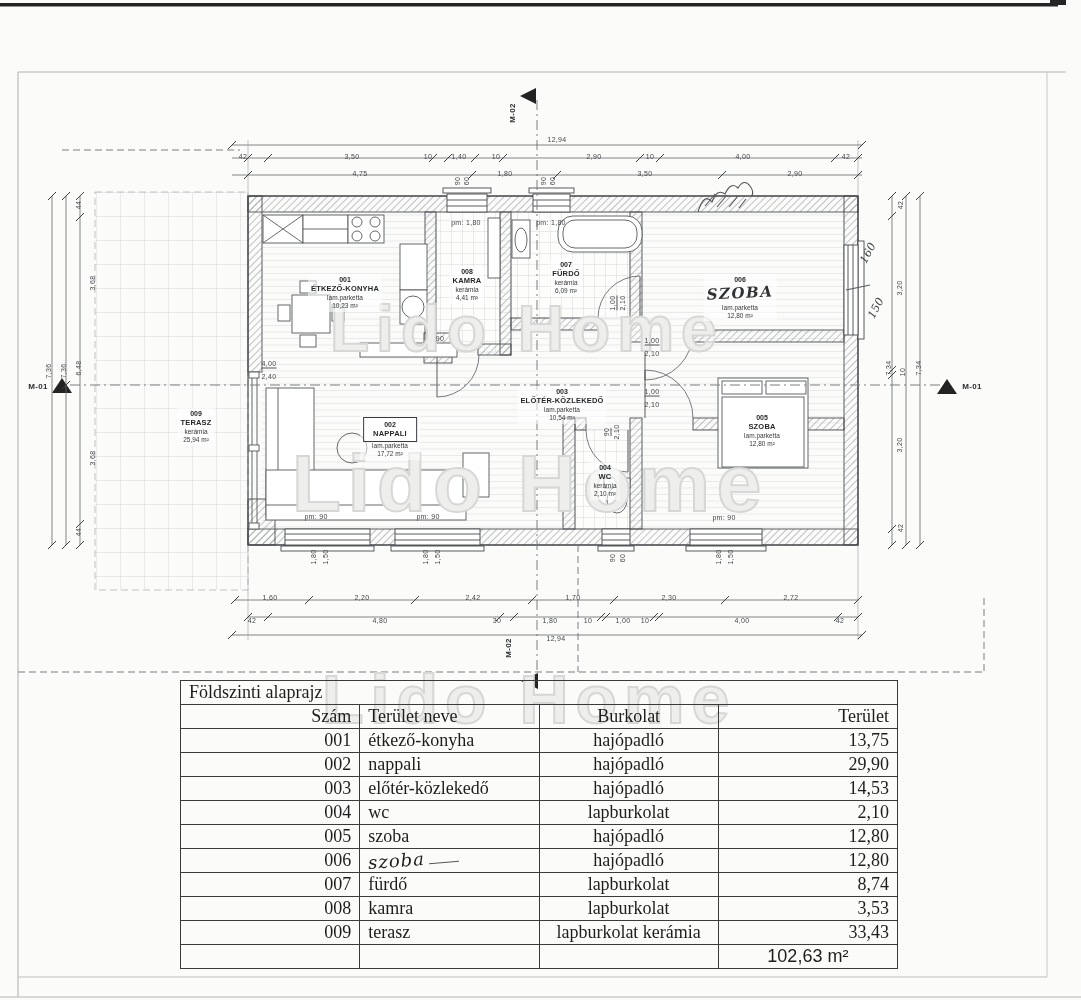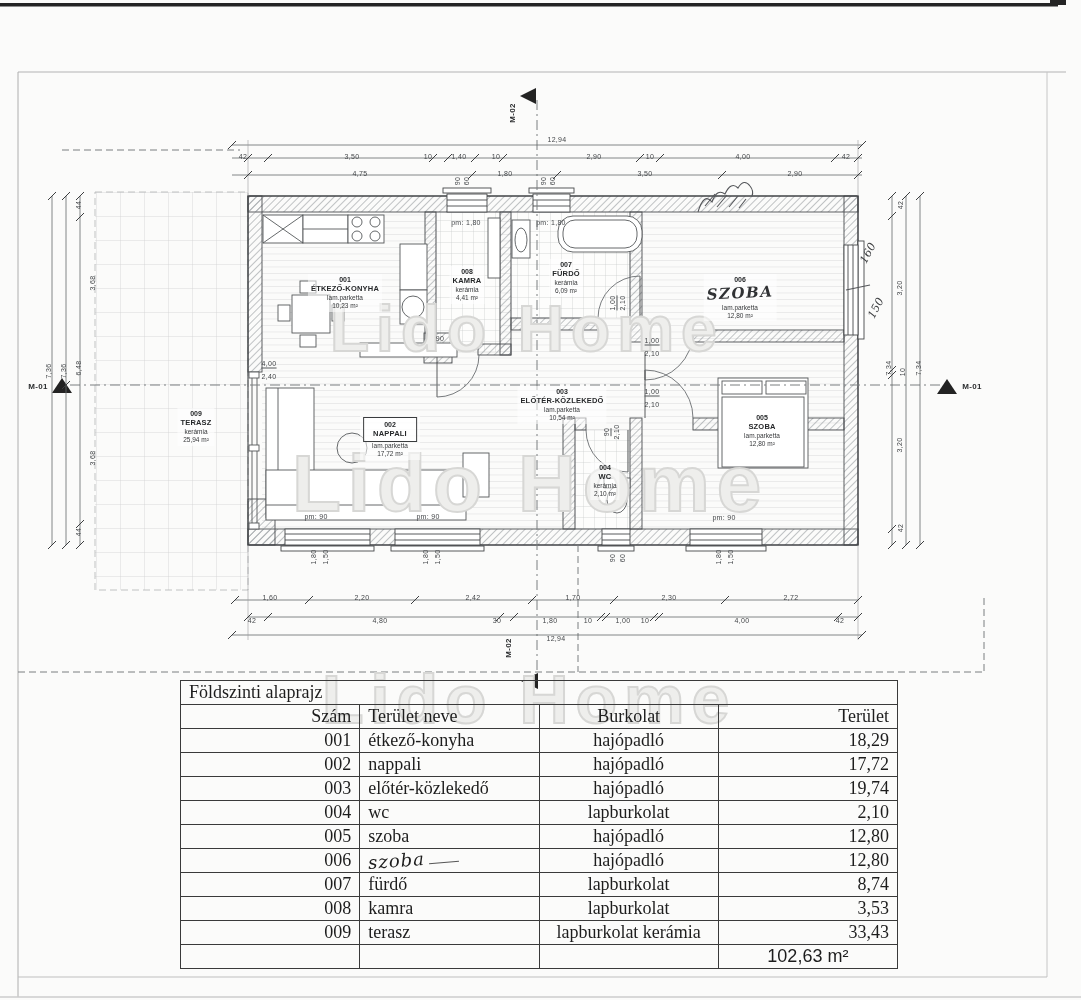--- a/index.html
+++ b/index.html
@@ -285,33 +285,33 @@
         <th class="col-name">Terület neve</th>
         <th class="col-burk">Burkolat</th>
         <th class="col-ter">Terület</th>
       </tr>
     </thead>
     <tbody id="tbody">
           <tr>
             <td class="col-num">001</td>
             <td class="col-name">étkező-konyha</td>
             <td class="col-burk">hajópadló</td>
-            <td class="col-ter">18,29</td>
+            <td class="col-ter">13,75</td>
           </tr>
           <tr>
             <td class="col-num">002</td>
             <td class="col-name">nappali</td>
             <td class="col-burk">hajópadló</td>
-            <td class="col-ter">17,72</td>
+            <td class="col-ter">29,90</td>
           </tr>
           <tr>
             <td class="col-num">003</td>
             <td class="col-name">előtér-közlekedő</td>
             <td class="col-burk">hajópadló</td>
-            <td class="col-ter">19,74</td>
+            <td class="col-ter">14,53</td>
           </tr>
           <tr>
             <td class="col-num">004</td>
             <td class="col-name">wc</td>
             <td class="col-burk">lapburkolat</td>
             <td class="col-ter">2,10</td>
           </tr>
           <tr>
             <td class="col-num">005</td>
             <td class="col-name">szoba</td>

